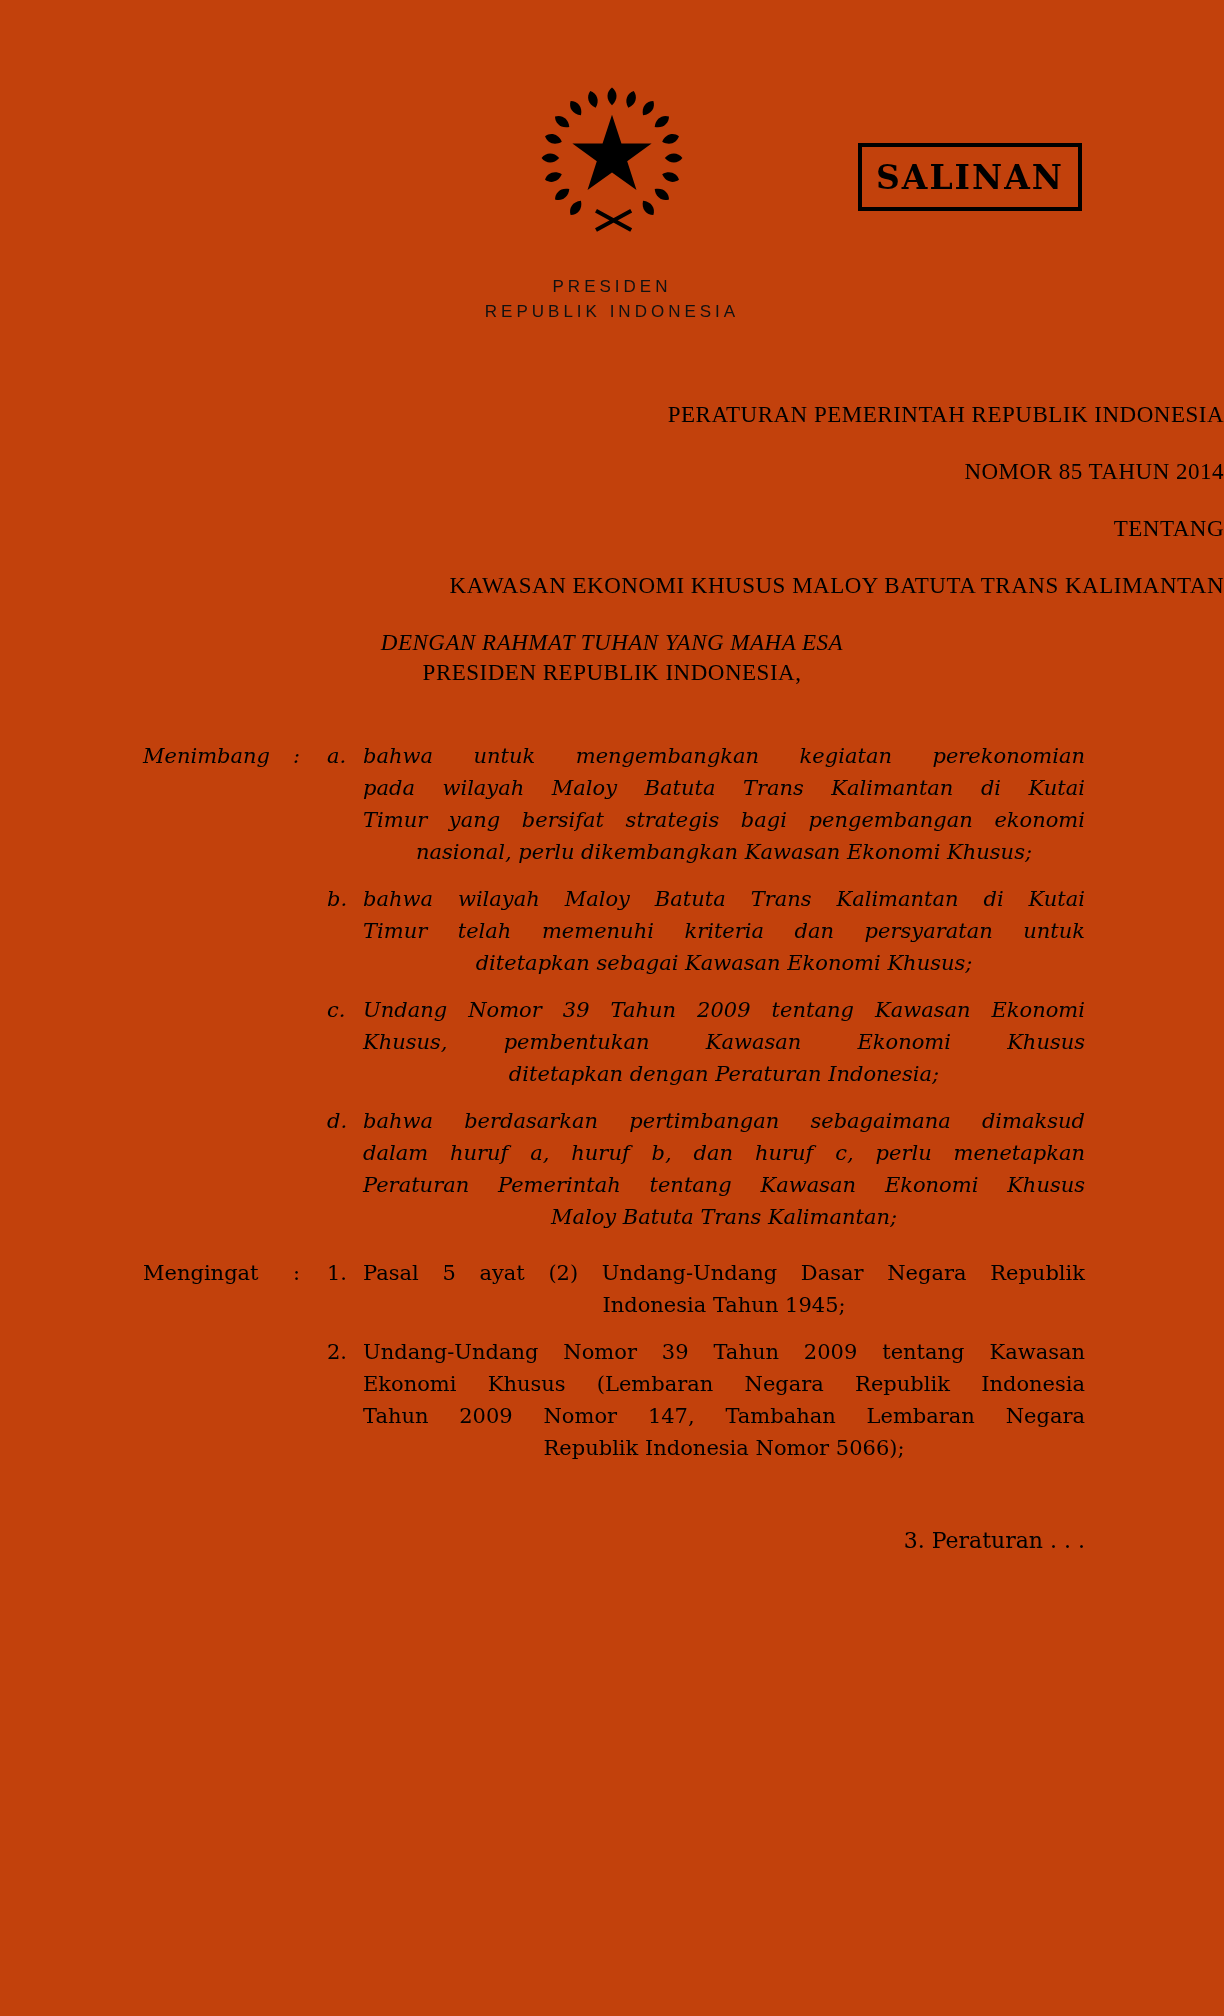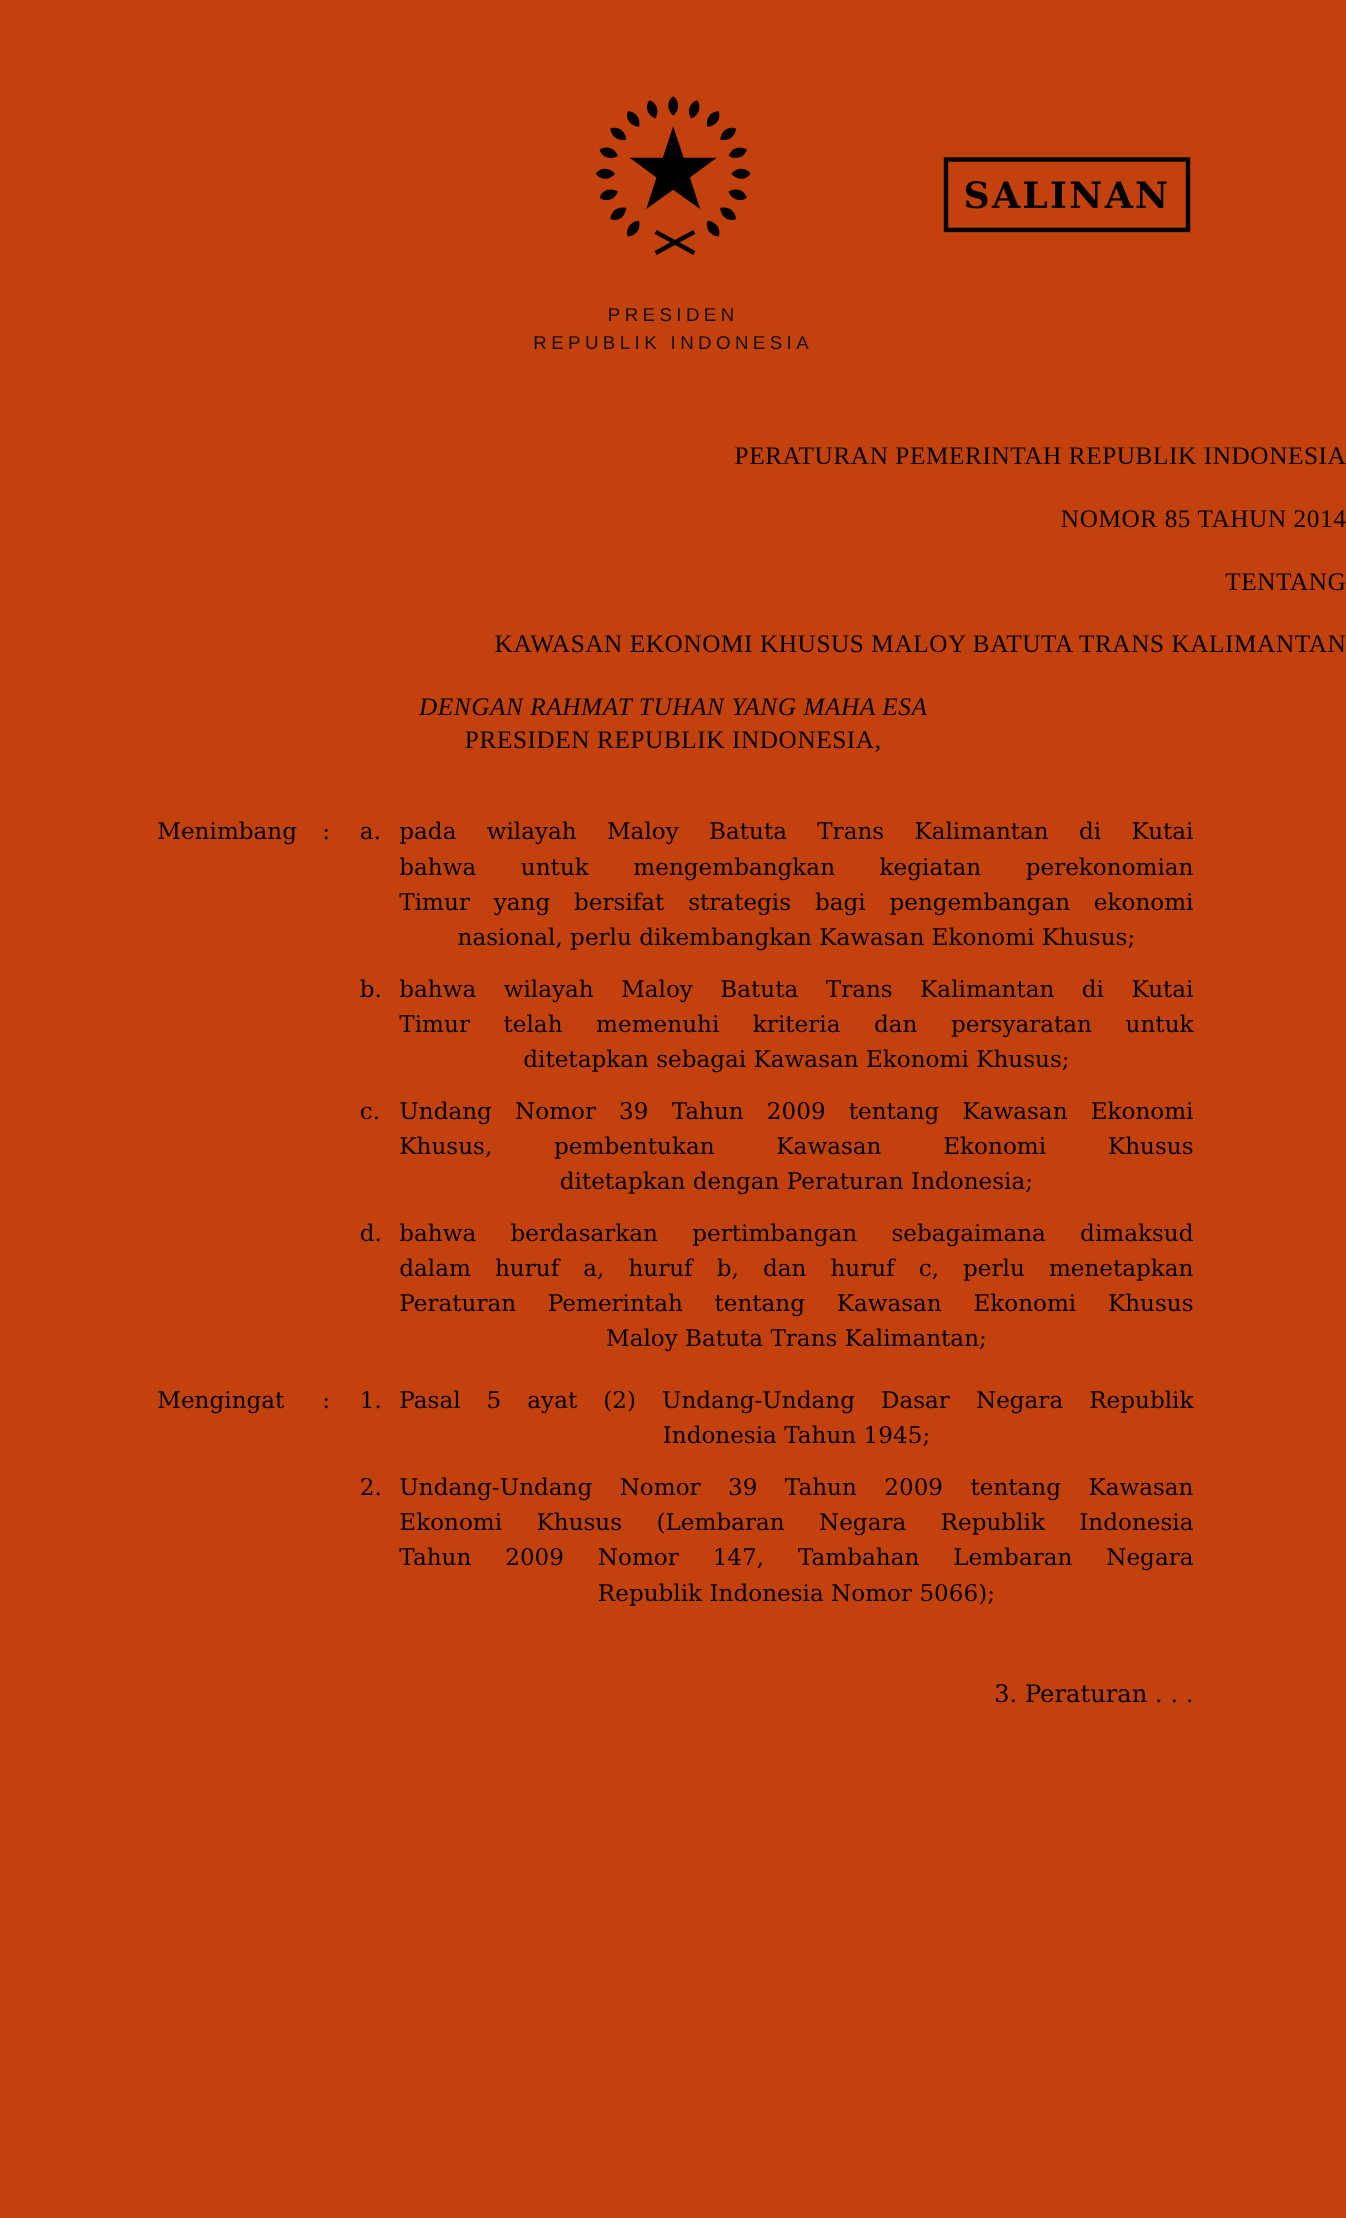--- a/index.html
+++ b/index.html
@@ -62,21 +62,21 @@
     text-align: center;
     font-family: "Liberation Serif", serif;
     font-size: 23px;
     line-height: 30px;
     letter-spacing: 0.5px;
   }
   .invocation { margin-top: 27px; font-style: italic; }
   .authority { }
   
   .content { padding: 0 139px 0 143px; }
-  .clauses { margin-top: 52px; }
+  .clauses { margin-top: 52px; font-style: italic; }
   .item-row {
     display: grid;
     grid-template-columns: 150px 34px 36px 722px;
     font-size: 21px;
     line-height: 32px;
     margin-bottom: 15px;
   }
   .item-row.section-end { margin-bottom: 24px; }
   .item-row.last { margin-bottom: 0; }
   .col-label, .col-colon, .col-marker { text-align: left; }
@@ -141,22 +141,22 @@
   <div class="authority">PRESIDEN REPUBLIK INDONESIA,</div>
 
   <div class="content">
     <div class="clauses">
 
       <div class="item-row">
         <div class="col-label">Menimbang</div>
         <div class="col-colon">:</div>
         <div class="col-marker">a.</div>
         <div class="col-text">
+          <div class="jline">bahwa untuk mengembangkan kegiatan perekonomian</div>
           <div class="jline">pada wilayah Maloy Batuta Trans Kalimantan di Kutai</div>
-          <div class="jline">bahwa untuk mengembangkan kegiatan perekonomian</div>
           <div class="jline">Timur yang bersifat strategis bagi pengembangan ekonomi</div>
           <div class="lline">nasional, perlu dikembangkan Kawasan Ekonomi Khusus;</div>
         </div>
       </div>
 
       <div class="item-row">
         <div class="col-label"></div>
         <div class="col-colon"></div>
         <div class="col-marker">b.</div>
         <div class="col-text">

